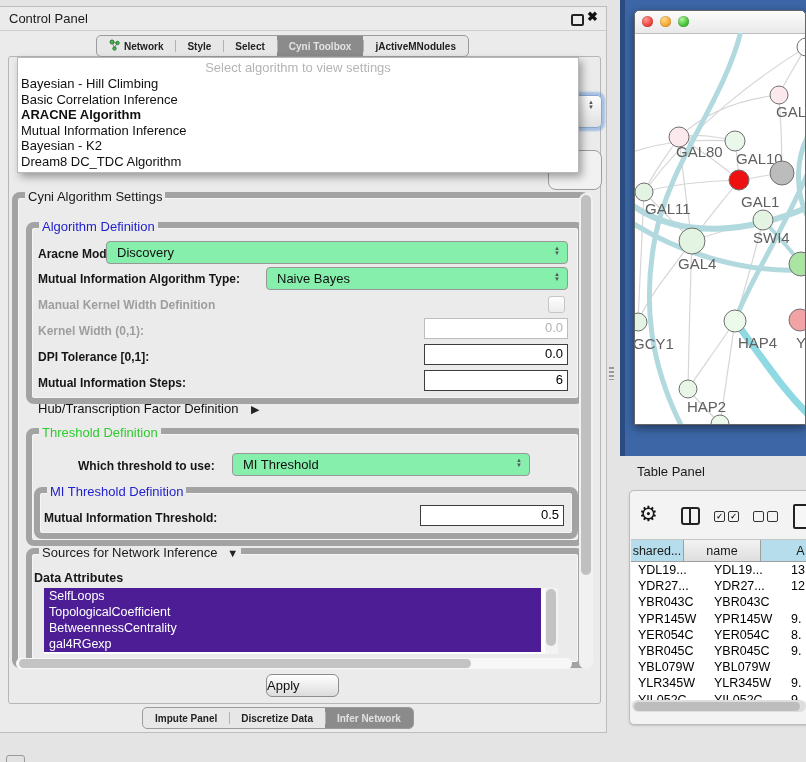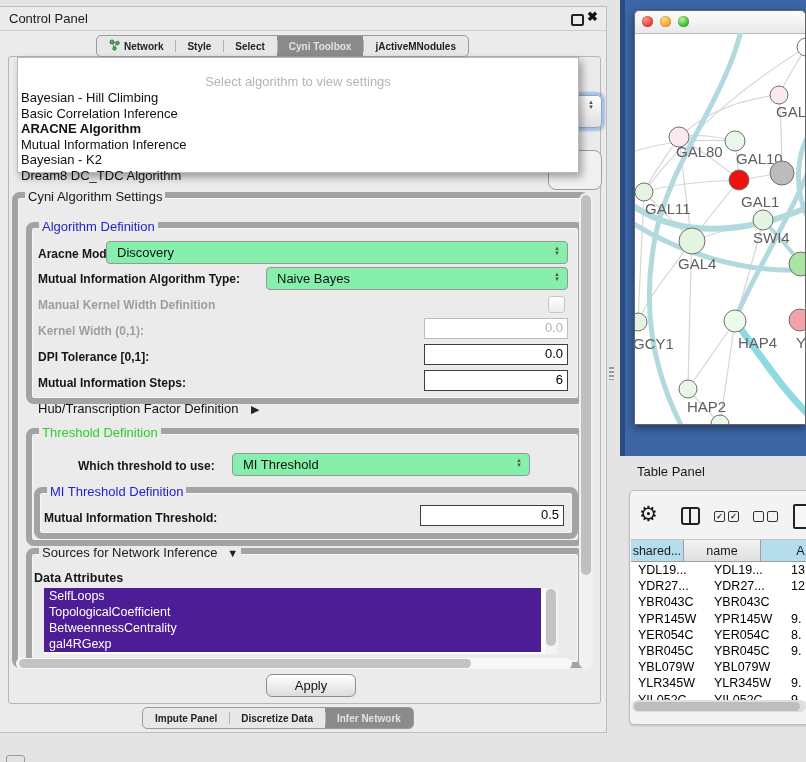--- a/index.html
+++ b/index.html
@@ -16,21 +16,21 @@
   
   .tabbar{position:absolute;display:flex;align-items:stretch;background:#e7e7e7;border:1px solid #9b9b9b;border-radius:5px;overflow:hidden;height:22px;box-sizing:border-box;z-index:5}
   .tabbar .tab{display:flex;align-items:center;gap:4px;padding:0 12px;font-size:10px;font-weight:bold;color:#222;position:relative;white-space:nowrap}
   .tabbar .tab:not(:first-child)::before{content:"";position:absolute;left:0;top:4px;bottom:4px;width:1px;background:#b2b2b2}
   .tabbar .tab.sel{background:#8b8b8b;color:#e2e2e2}
   #top-tabs{left:96px;top:35px}
   #bottom-tabs{left:142px;top:707px}
 
   
   .algo-popup{position:absolute;left:17px;top:57px;width:560px;height:114px;background:#fff;border:1px solid #b9b9b9;box-shadow:3px 4px 8px rgba(0,0,0,.35);z-index:60}
-  .algo-ph{height:17px;line-height:17px;text-align:center;color:#b4b4b4;font-size:13px;margin-top:15px}
+  .algo-ph{height:17px;line-height:17px;text-align:center;color:#b4b4b4;font-size:13px;margin-top:1px}
   .algo-item{height:15.5px;line-height:15.5px;font-size:13px;color:#101010;padding-left:3px;white-space:nowrap}
   .algo-item.bold{font-weight:bold}
 
   
   .frag-combo{position:absolute;left:546px;top:95px;width:54px;height:31px;border:1px solid #8aa8cc;border-radius:5px;background:linear-gradient(#fdfdfd,#dfdfdf);box-shadow:0 0 2px 3px rgba(100,150,220,.5);z-index:20}
   .frag-box{position:absolute;left:548px;top:150px;width:52px;height:38px;border:1px solid #9d9d9d;border-radius:8px;background:#f1f1f1;z-index:20}
 
   
   .gb{position:absolute;border:6px solid #a3a3a3;border-radius:8px;box-shadow:inset 0 0 0 1px rgba(255,255,255,.55)}
   .gb-title{position:absolute;top:-8px;left:7px;background:#ebebeb;padding:0 3px;font-size:13px;color:#1a1a1a;line-height:14px;white-space:nowrap}
@@ -55,21 +55,21 @@
   .attr-list{position:absolute;left:44px;top:588px;width:514px;height:66px;background:#fff;overflow:hidden}
   .attr-item{height:16px;line-height:16px;background:#4c1d95;color:#fff;font-size:12.5px;padding-left:5px;width:497px;box-sizing:border-box}
   .attr-scroll{position:absolute;right:0;top:0;width:13px;height:66px;background:#f3f3f3}
   .attr-thumb{position:absolute;left:1px;top:1px;width:10px;height:57px;background:#c3c3c3;border-radius:5px}
 
   .vscroll{position:absolute;left:579px;top:193px;width:14px;height:476px;background:#f1f1f1;border-radius:7px}
   .vthumb{position:absolute;left:2px;top:2px;width:10px;height:380px;background:#c0c0c0;border-radius:6px}
   .hscroll{position:absolute;left:16px;top:658px;width:556px;height:11px;background:#f7f7f7;border-radius:6px}
   .hthumb{position:absolute;left:3px;top:1px;width:452px;height:9px;background:#c3c3c3;border-radius:5px}
 
-  .apply{position:absolute;left:266px;top:674px;width:90px;height:23px;border:1px solid #8d8d8d;border-radius:6px;background:linear-gradient(#ffffff,#dcdcdc);font-size:13px;color:#111;text-align:center;line-height:21px;box-sizing:border-box}
+  .apply{position:absolute;left:266px;top:674px;width:73px;height:23px;border:1px solid #8d8d8d;border-radius:6px;background:linear-gradient(#ffffff,#dcdcdc);font-size:13px;color:#111;text-align:left;line-height:21px;box-sizing:border-box}
 
   .mini-corner{position:absolute;left:6px;top:755px;width:17px;height:14px;border:1px solid #9a9a9a;border-radius:3px;background:#e2e2e2}
   .grip{position:absolute;left:609px;top:367px;width:5px;height:13px;background:repeating-linear-gradient(#9a9a9a 0 2px,#e9e9e9 2px 4px)}
 
   
   .desktop{position:absolute;left:620px;top:0;width:186px;height:456px;background:#3c66a6}
   .desktop-edge{position:absolute;left:620px;top:0;width:5px;height:456px;background:#2b4c82}
   .netwin{position:absolute;left:634px;top:10px;width:172px;height:415px;background:#fff;border:1px solid #666;border-radius:5px 5px 0 0;box-shadow:0 3px 10px rgba(0,0,0,.45);box-sizing:border-box}
   .net-titlebar{position:absolute;left:0;top:0;width:100%;height:22px;background:linear-gradient(#fcfcfc,#e9e9e9);border-bottom:1px solid #bbb;border-radius:5px 5px 0 0}
   .light{position:absolute;top:5px;width:11px;height:11px;border-radius:50%;box-shadow:inset 0 0 1px rgba(0,0,0,.45)}

